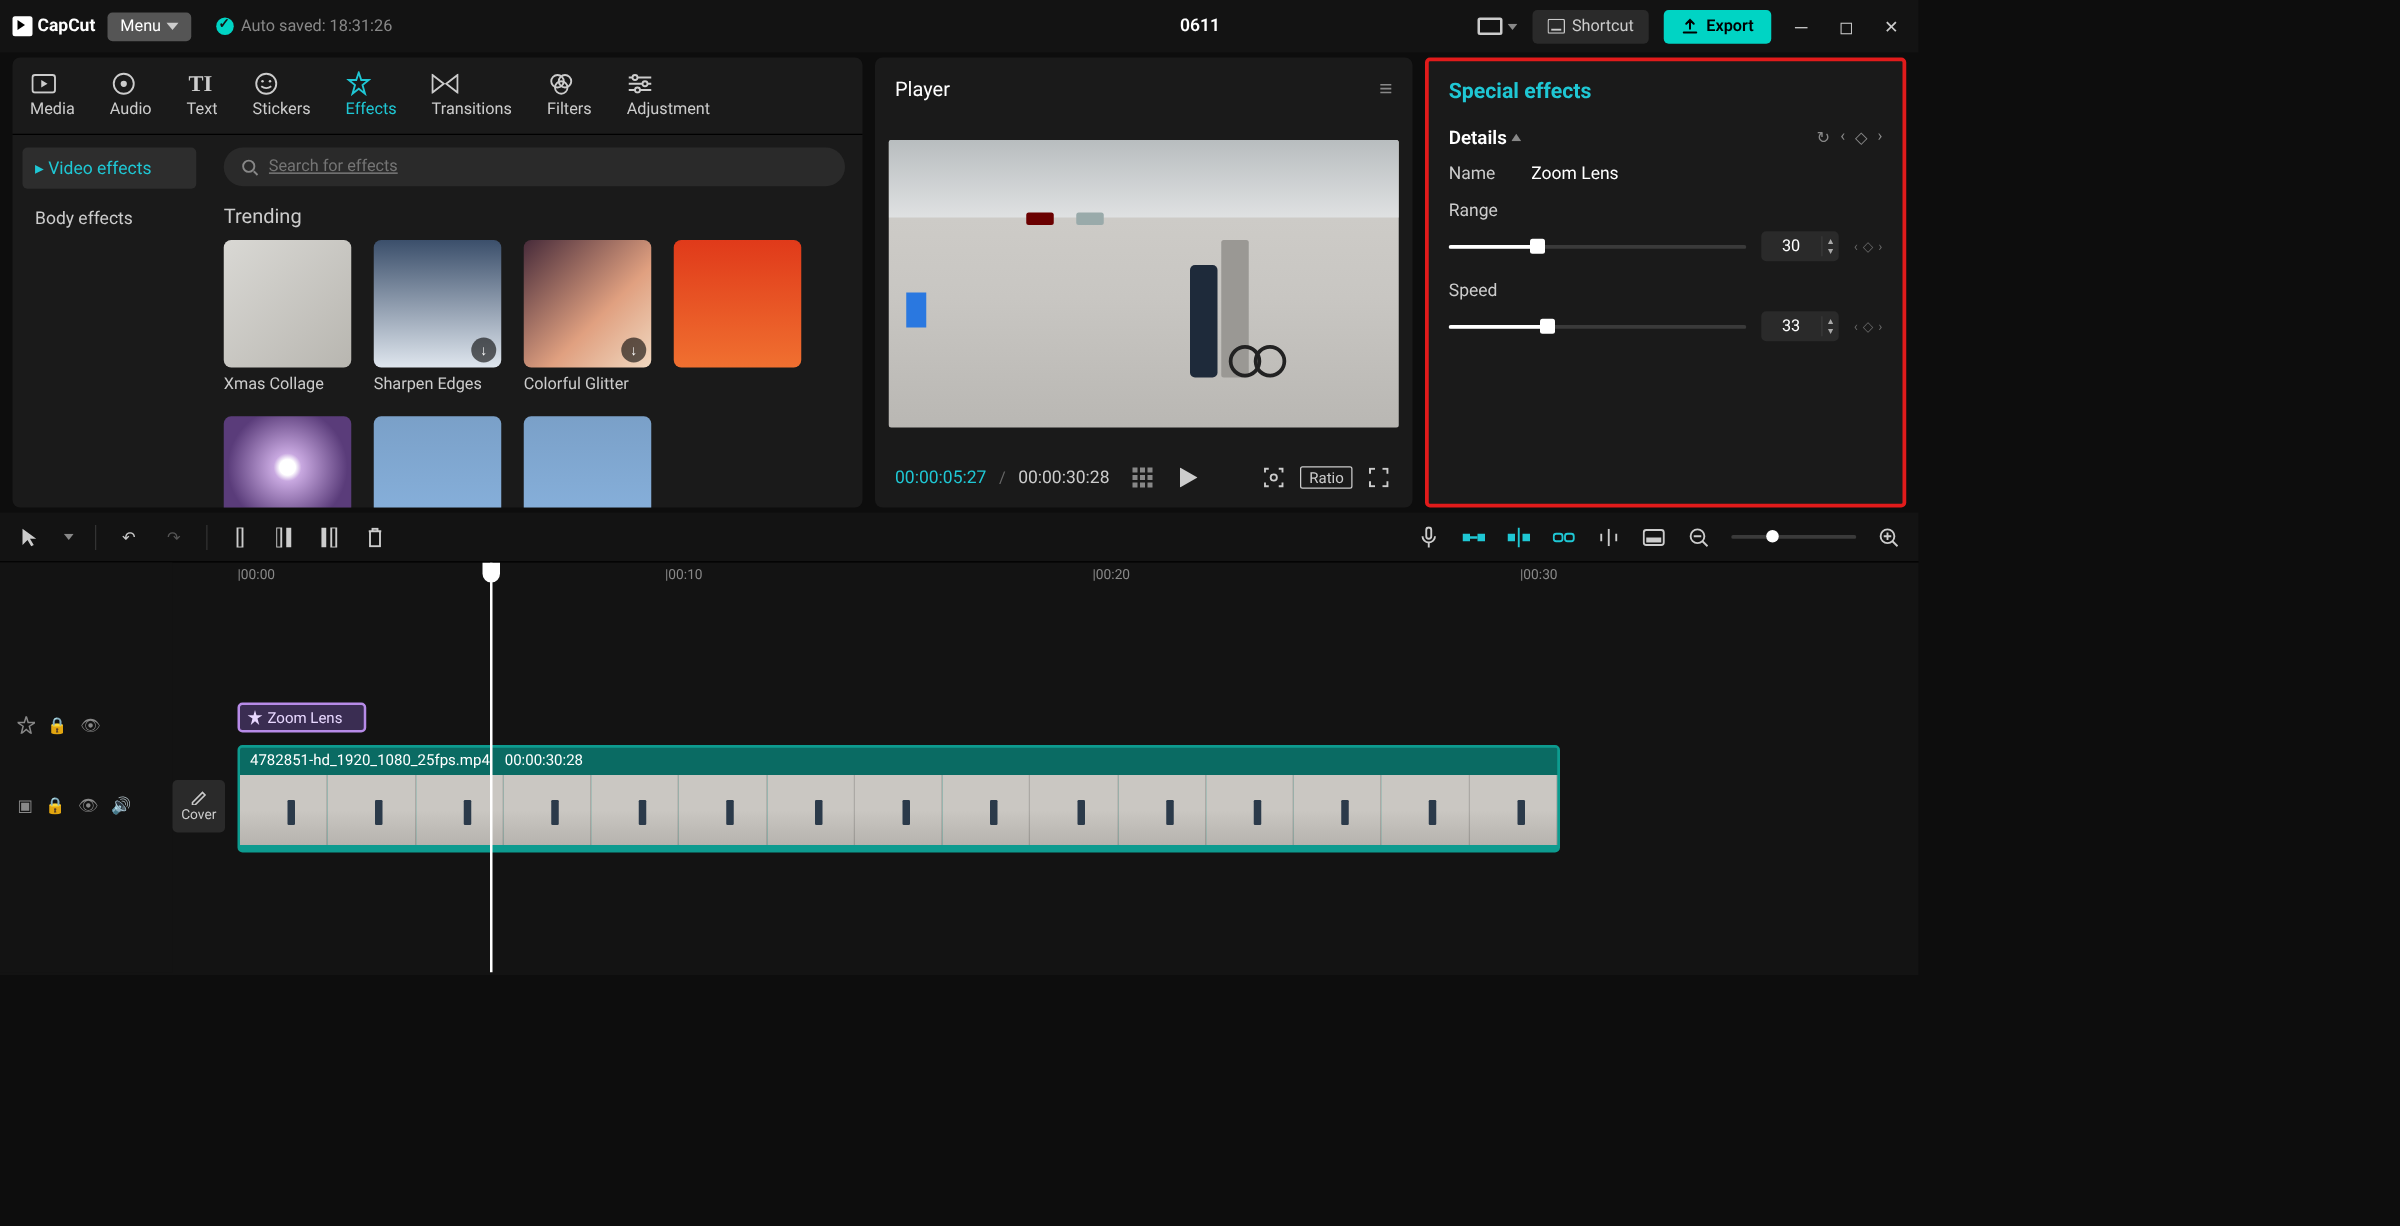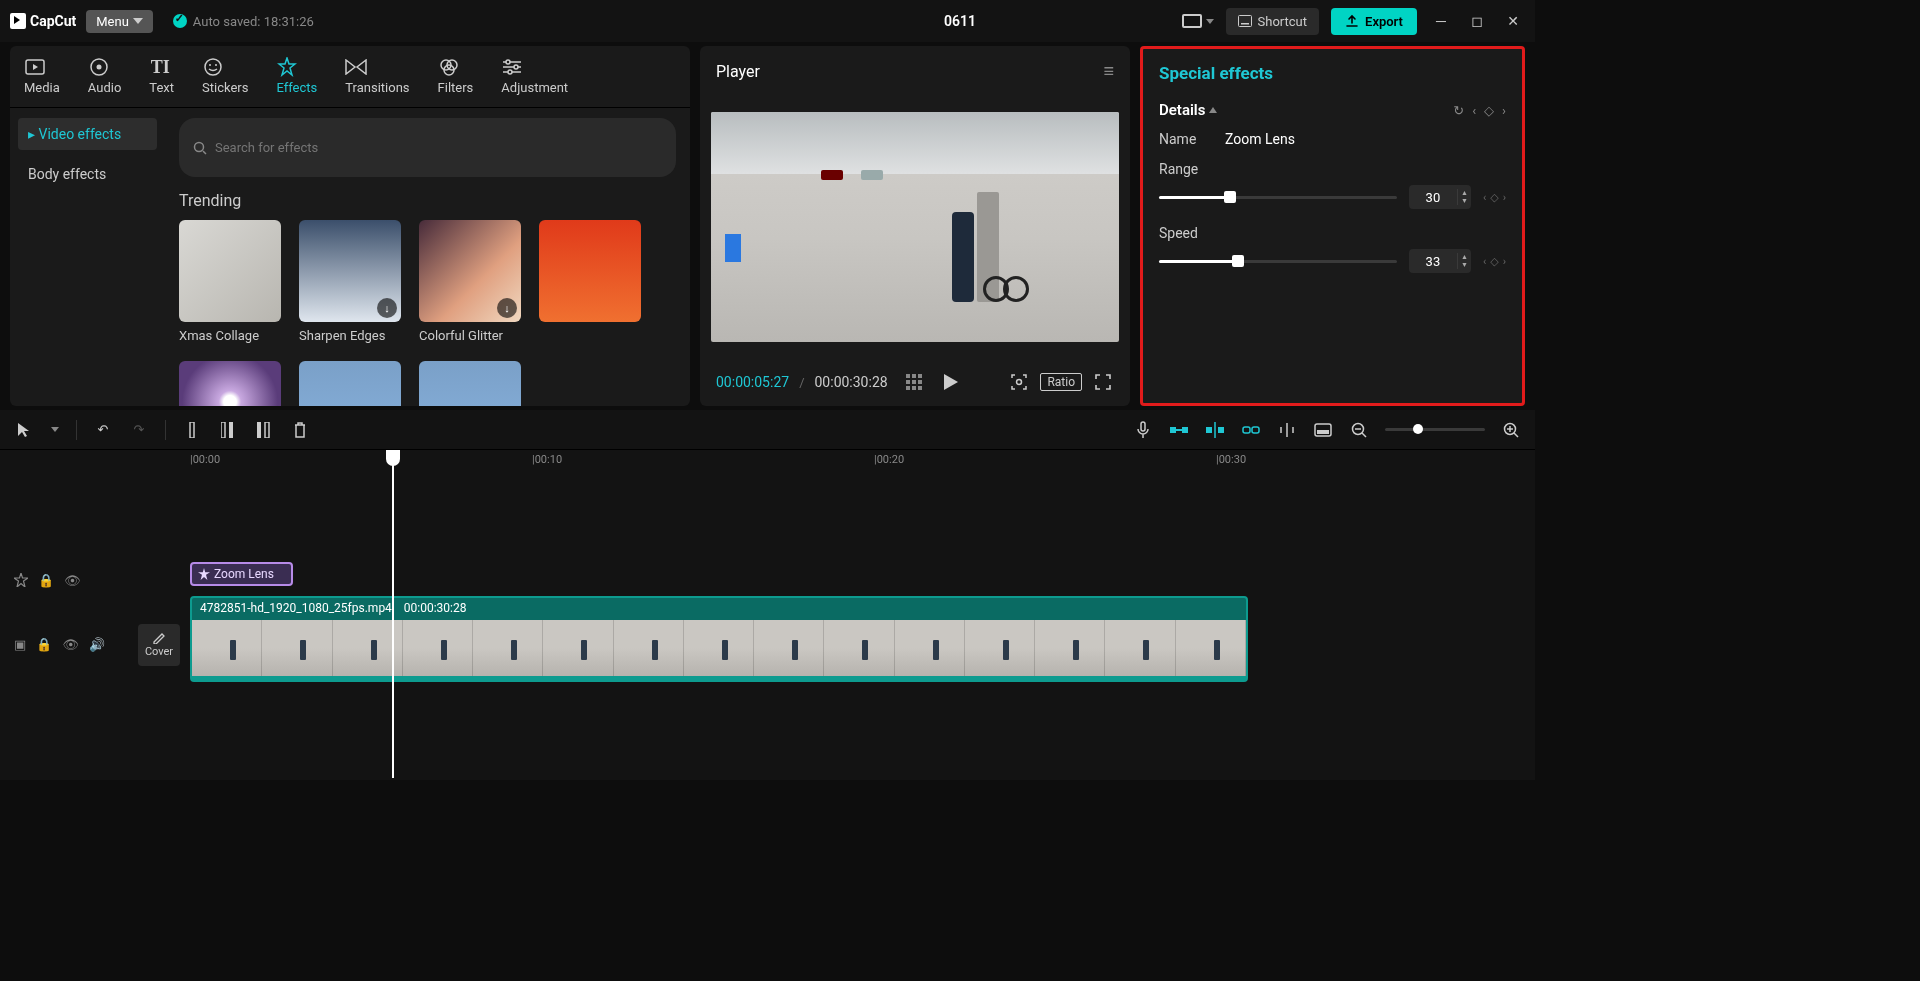--- a/index.html
+++ b/index.html
@@ -28,21 +28,21 @@
 .left-panel { width: 680px; background: #1a1a1a; border-radius: 6px; display: flex; flex-direction: column; }
 .left-tabs { display: flex; border-bottom: 1px solid #000; }
 .left-tab { flex: 0 0 auto; padding: 10px 14px 12px; text-align: center; color: #ccc; cursor: pointer; display: flex; flex-direction: column; gap: 2px; font-size: 13px; }
 .left-tab.active { color: #1fc7d4; }
 .left-tab .tab-icon { width: 22px; height: 22px; display: flex; align-items: center; justify-content: center; font-size: 18px; }
 .left-body { flex: 1; display: flex; overflow: hidden; }
 .effects-side { width: 155px; padding: 10px 8px; display: flex; flex-direction: column; gap: 8px; }
 .side-item { padding: 8px 10px; border-radius: 4px; color: #ccc; cursor: pointer; font-size: 14px; }
 .side-item.active { background: #2d2d2d; color: #1fc7d4; }
 .effects-main { flex: 1; padding: 10px 14px; overflow: hidden; }
-.search-box { background: #2a2a2a; border-radius: 16px; padding: 22px 14px; display: flex; align-items: center; gap: 8px; color: #888; margin-bottom: 14px; }
+.search-box { background: #2a2a2a; border-radius: 16px; padding: 8px 14px; display: flex; align-items: center; gap: 8px; color: #888; margin-bottom: 14px; text-decoration: underline; }
 .search-input { background: transparent; border: none; outline: none; color: #ccc; flex: 1; font-size: 13px; }
 .trending-title { color: #ccc; font-size: 16px; margin-bottom: 10px; }
 .effects-grid { display: flex; gap: 18px; flex-wrap: wrap; }
 .effect-card { width: 102px; }
 .effect-thumb { width: 102px; height: 102px; border-radius: 6px; background: linear-gradient(135deg,#3a3a3a,#555); position: relative; }
 .effect-thumb.t0 { background: linear-gradient(135deg,#d9d8d4,#b8b6b0); }
 .effect-thumb.t1 { background: linear-gradient(180deg,#3b4f6b,#dfe6ee); }
 .effect-thumb.t2 { background: linear-gradient(180deg,#2b3b4a,#1b2530); }
 .effect-thumb.t3 { background: linear-gradient(135deg,#472b3a,#e0a080 60%,#f0d8c0); }
 .effect-thumb.t4 { background: linear-gradient(180deg,#e03a1a,#f07030); }

